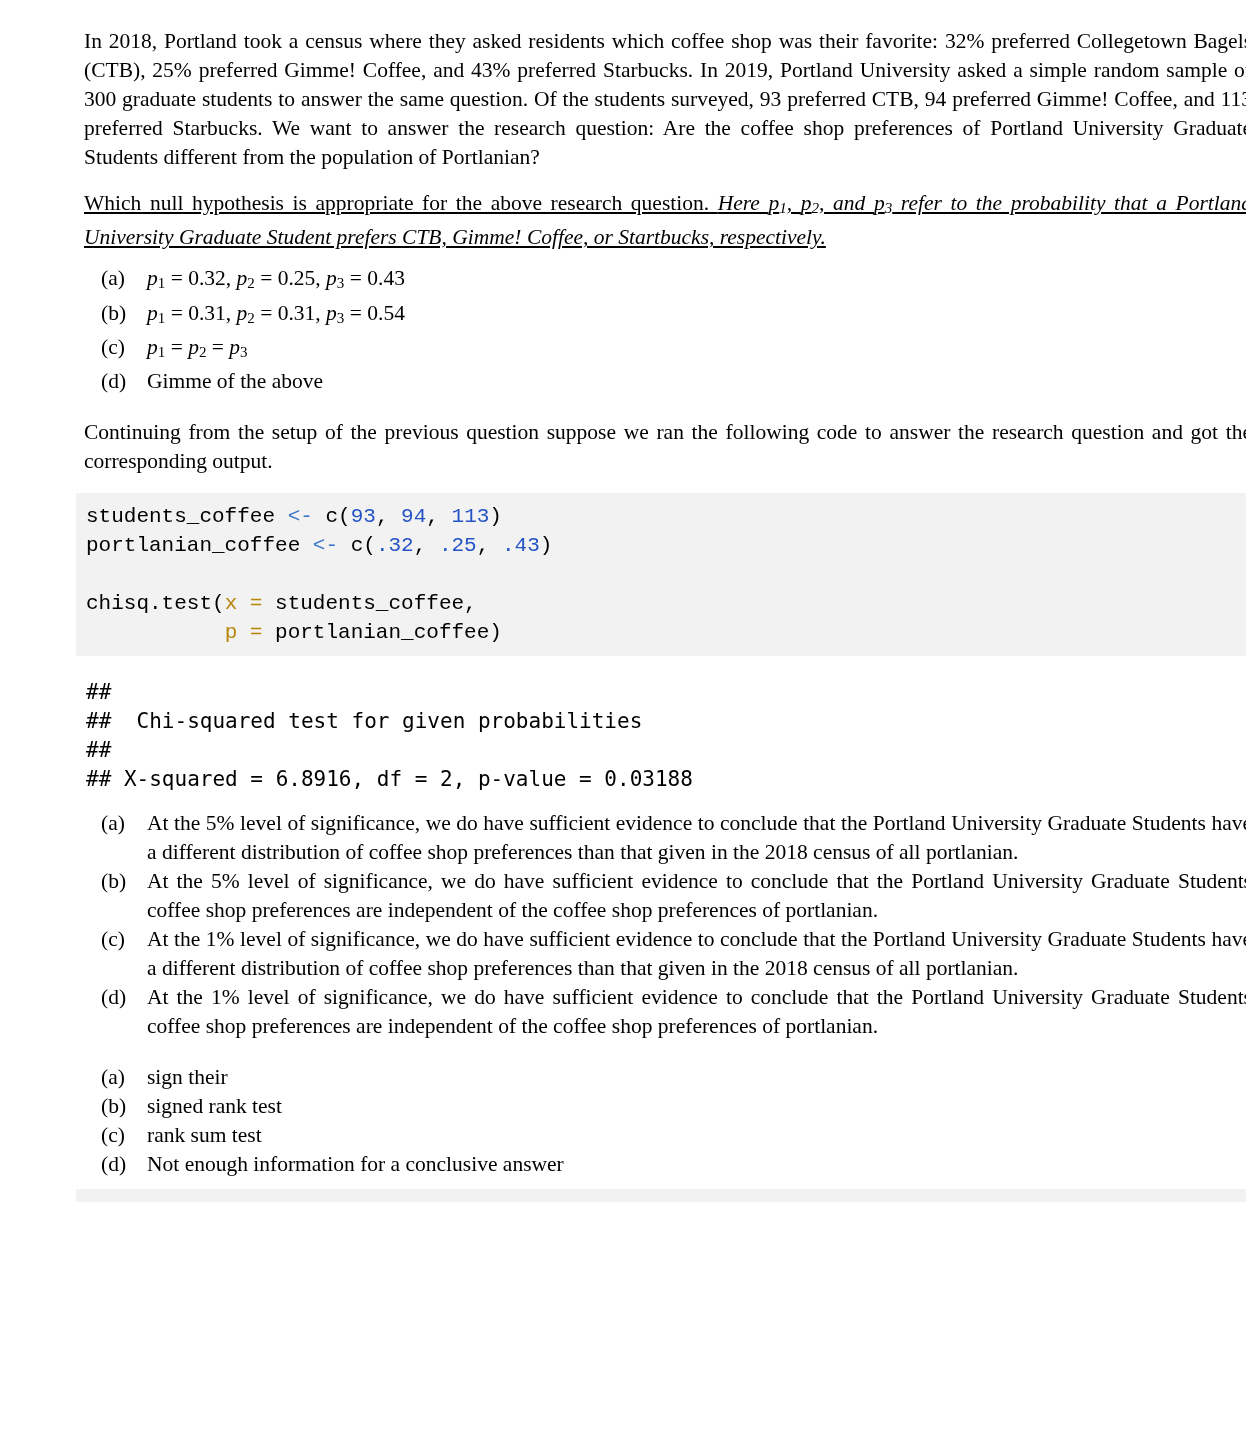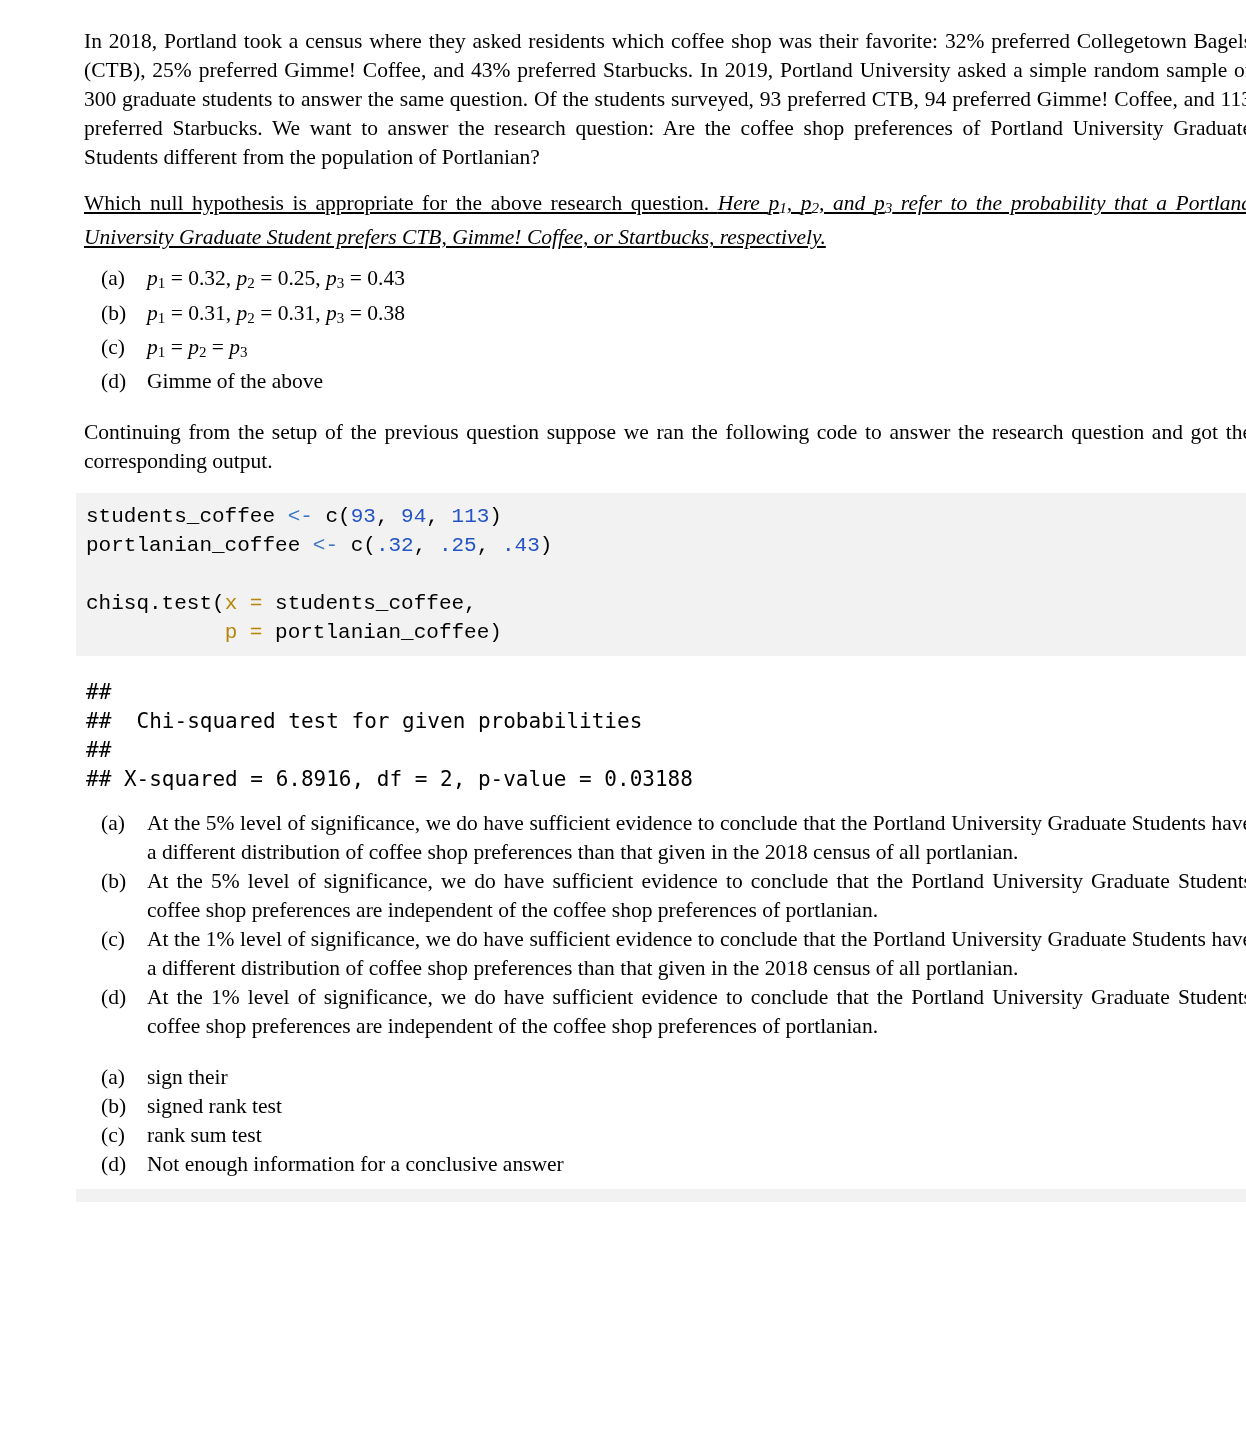--- a/index.html
+++ b/index.html
@@ -74,21 +74,21 @@
 
   <p class="para q-prompt"><span>Which null hypothesis is appropriate for the above research question.  </span><span class="t-it">Here </span><span class="t-mi">p</span><span class="t-sub t-it">1</span><span class="t-it">, </span><span class="t-mi">p</span><span class="t-sub t-it">2</span><span class="t-it">, and </span><span class="t-mi">p</span><span class="t-sub t-it">3</span><span class="t-it"> refer to the probability that a Portland University Graduate Student prefers CTB, Gimme! Coffee, or Startbucks, respectively.</span></p>
 
   <ol class="choices">
       <li class="choice">
         <span class="choice-label">(a)</span>
         <span class="choice-text"><span class="t-mi">p</span><span class="t-sub">1</span><span> = 0.32, </span><span class="t-mi">p</span><span class="t-sub">2</span><span> = 0.25, </span><span class="t-mi">p</span><span class="t-sub">3</span><span> = 0.43</span></span>
       </li>
       <li class="choice">
         <span class="choice-label">(b)</span>
-        <span class="choice-text"><span class="t-mi">p</span><span class="t-sub">1</span><span> = 0.31, </span><span class="t-mi">p</span><span class="t-sub">2</span><span> = 0.31, </span><span class="t-mi">p</span><span class="t-sub">3</span><span> = 0.38</span></span>
+        <span class="choice-text"><span class="t-mi">p</span><span class="t-sub">1</span><span> = 0.31, </span><span class="t-mi">p</span><span class="t-sub">2</span><span> = 0.31, </span><span class="t-mi">p</span><span class="t-sub">3</span><span> = 0.54</span></span>
       </li>
       <li class="choice">
         <span class="choice-label">(c)</span>
         <span class="choice-text"><span class="t-mi">p</span><span class="t-sub">1</span><span> = </span><span class="t-mi">p</span><span class="t-sub">2</span><span> = </span><span class="t-mi">p</span><span class="t-sub">3</span></span>
       </li>
       <li class="choice">
         <span class="choice-label">(d)</span>
         <span class="choice-text">Gimme of the above</span>
       </li>
     </ol>

